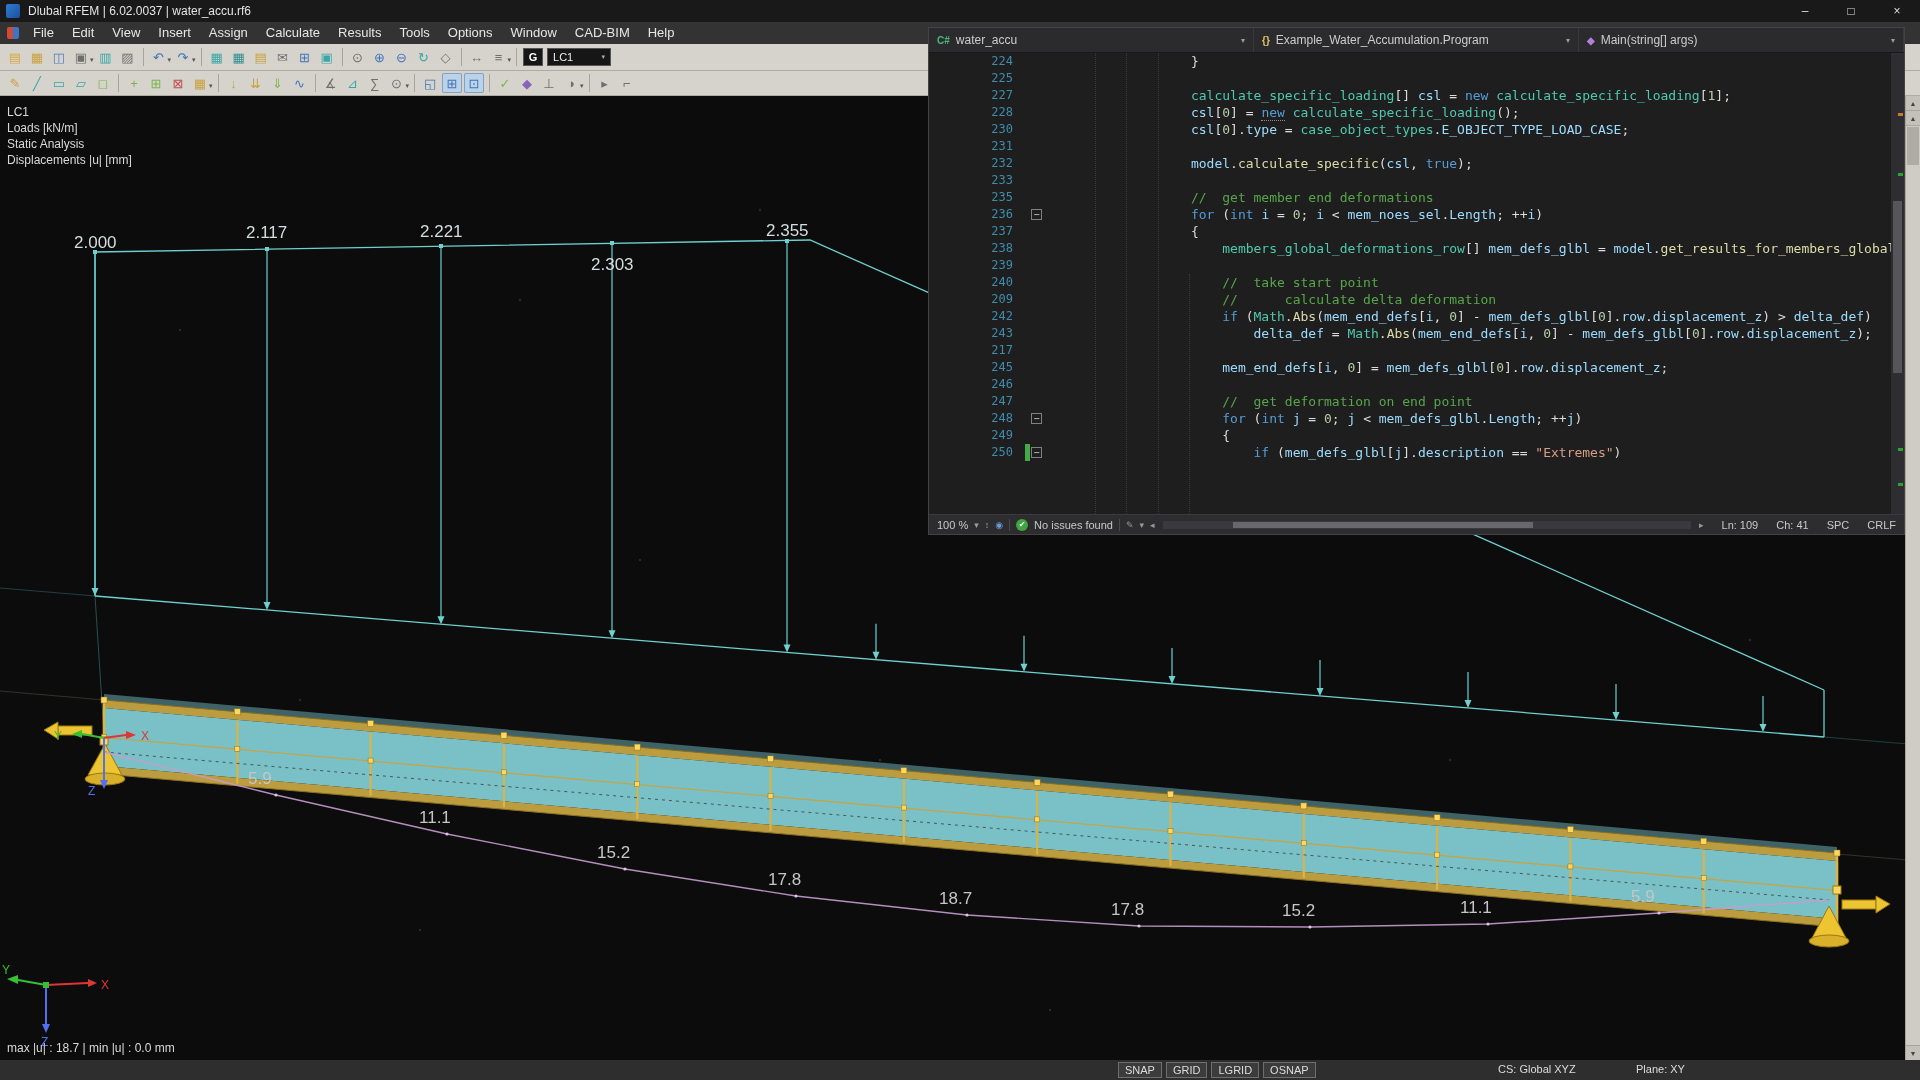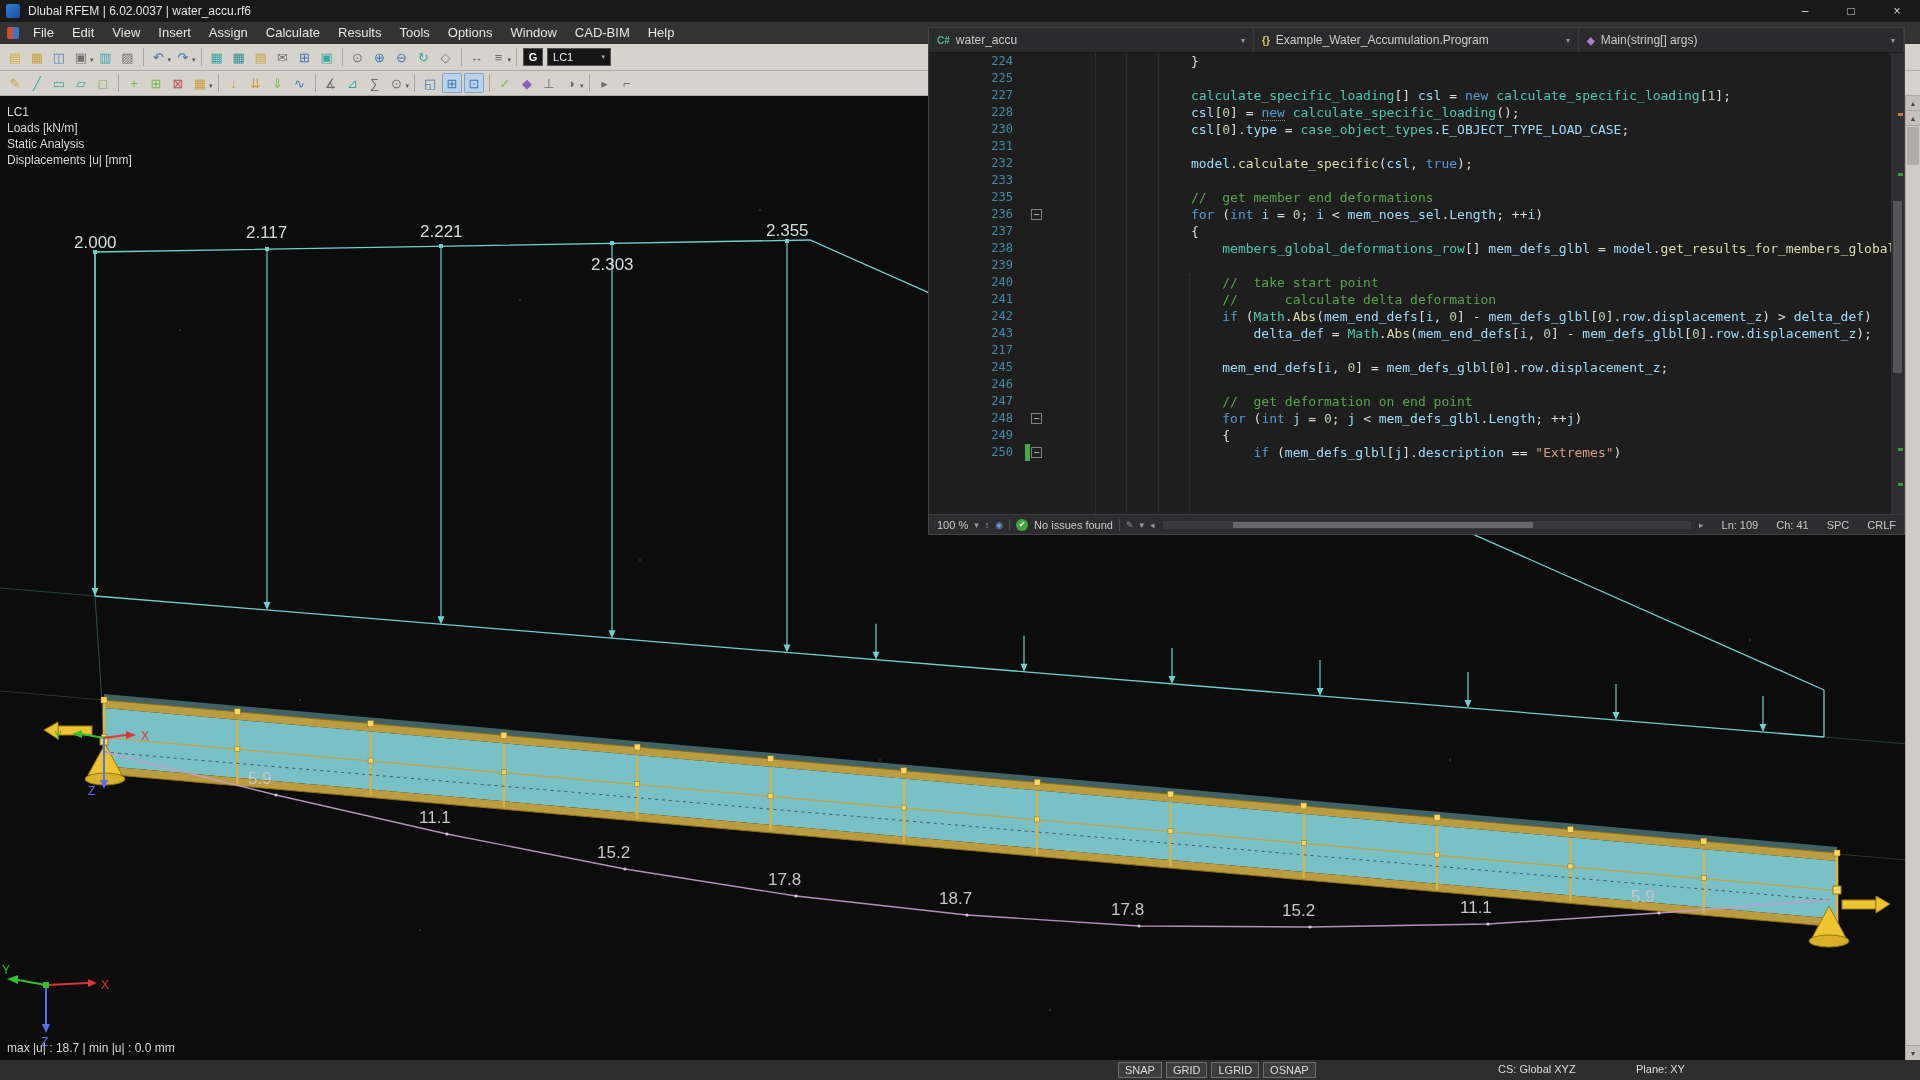--- a/index.html
+++ b/index.html
@@ -417,21 +417,21 @@
         <div class="ed-row"><span class="ed-num">230</span><span class="ed-mark"></span><span class="ed-code"><span class="s-p">            </span><span class="s-v">csl</span><span class="s-p">[</span><span class="s-n">0</span><span class="s-p">].</span><span class="s-v">type</span><span class="s-p"> = </span><span class="s-t">case_object_types</span><span class="s-p">.</span><span class="s-v">E_OBJECT_TYPE_LOAD_CASE</span><span class="s-p">;</span></span></div>
         <div class="ed-row"><span class="ed-num">231</span><span class="ed-mark"></span><span class="ed-code"></span></div>
         <div class="ed-row"><span class="ed-num">232</span><span class="ed-mark"></span><span class="ed-code"><span class="s-p">            </span><span class="s-v">model</span><span class="s-p">.</span><span class="s-m">calculate_specific</span><span class="s-p">(</span><span class="s-v">csl</span><span class="s-p">, </span><span class="s-k">true</span><span class="s-p">);</span></span></div>
         <div class="ed-row"><span class="ed-num">233</span><span class="ed-mark"></span><span class="ed-code"></span></div>
         <div class="ed-row"><span class="ed-num">235</span><span class="ed-mark"></span><span class="ed-code"><span class="s-p">            </span><span class="s-c">//  get member end deformations</span></span></div>
         <div class="ed-row"><span class="ed-num">236</span><span class="ed-mark"><span class="ed-fold">−</span></span><span class="ed-code"><span class="s-p">            </span><span class="s-k">for</span><span class="s-p"> (</span><span class="s-k">int</span><span class="s-p"> </span><span class="s-v">i</span><span class="s-p"> = </span><span class="s-n">0</span><span class="s-p">; </span><span class="s-v">i</span><span class="s-p"> &lt; </span><span class="s-v">mem_noes_sel</span><span class="s-p">.</span><span class="s-v">Length</span><span class="s-p">; ++</span><span class="s-v">i</span><span class="s-p">)</span></span></div>
         <div class="ed-row"><span class="ed-num">237</span><span class="ed-mark"></span><span class="ed-code"><span class="s-p">            {</span></span></div>
         <div class="ed-row"><span class="ed-num">238</span><span class="ed-mark"></span><span class="ed-code"><span class="s-p">                </span><span class="s-t">members_global_deformations_row</span><span class="s-p">[] </span><span class="s-v">mem_defs_glbl</span><span class="s-p"> = </span><span class="s-v">model</span><span class="s-p">.</span><span class="s-m">get_results_for_members_global_de</span></span></div>
         <div class="ed-row"><span class="ed-num">239</span><span class="ed-mark"></span><span class="ed-code"></span></div>
         <div class="ed-row"><span class="ed-num">240</span><span class="ed-mark"></span><span class="ed-code"><span class="s-p">                </span><span class="s-c">//  take start point</span></span></div>
-        <div class="ed-row"><span class="ed-num">241</span><span class="ed-mark"></span><span class="ed-code"><span class="s-p">                </span><span class="s-c">//      calculate delta deformation</span></span></div>
+        <div class="ed-row"><span class="ed-num">209</span><span class="ed-mark"></span><span class="ed-code"><span class="s-p">                </span><span class="s-c">//      calculate delta deformation</span></span></div>
         <div class="ed-row"><span class="ed-num">242</span><span class="ed-mark"></span><span class="ed-code"><span class="s-p">                </span><span class="s-k">if</span><span class="s-p"> (</span><span class="s-t">Math</span><span class="s-p">.</span><span class="s-m">Abs</span><span class="s-p">(</span><span class="s-v">mem_end_defs</span><span class="s-p">[</span><span class="s-v">i</span><span class="s-p">, </span><span class="s-n">0</span><span class="s-p">] - </span><span class="s-v">mem_defs_glbl</span><span class="s-p">[</span><span class="s-n">0</span><span class="s-p">].</span><span class="s-v">row</span><span class="s-p">.</span><span class="s-v">displacement_z</span><span class="s-p">) &gt; </span><span class="s-v">delta_def</span><span class="s-p">)</span></span></div>
         <div class="ed-row"><span class="ed-num">243</span><span class="ed-mark"></span><span class="ed-code"><span class="s-p">                    </span><span class="s-v">delta_def</span><span class="s-p"> = </span><span class="s-t">Math</span><span class="s-p">.</span><span class="s-m">Abs</span><span class="s-p">(</span><span class="s-v">mem_end_defs</span><span class="s-p">[</span><span class="s-v">i</span><span class="s-p">, </span><span class="s-n">0</span><span class="s-p">] - </span><span class="s-v">mem_defs_glbl</span><span class="s-p">[</span><span class="s-n">0</span><span class="s-p">].</span><span class="s-v">row</span><span class="s-p">.</span><span class="s-v">displacement_z</span><span class="s-p">);</span></span></div>
         <div class="ed-row"><span class="ed-num">217</span><span class="ed-mark"></span><span class="ed-code"></span></div>
         <div class="ed-row"><span class="ed-num">245</span><span class="ed-mark"></span><span class="ed-code"><span class="s-p">                </span><span class="s-v">mem_end_defs</span><span class="s-p">[</span><span class="s-v">i</span><span class="s-p">, </span><span class="s-n">0</span><span class="s-p">] = </span><span class="s-v">mem_defs_glbl</span><span class="s-p">[</span><span class="s-n">0</span><span class="s-p">].</span><span class="s-v">row</span><span class="s-p">.</span><span class="s-v">displacement_z</span><span class="s-p">;</span></span></div>
         <div class="ed-row"><span class="ed-num">246</span><span class="ed-mark"></span><span class="ed-code"></span></div>
         <div class="ed-row"><span class="ed-num">247</span><span class="ed-mark"></span><span class="ed-code"><span class="s-p">                </span><span class="s-c">//  get deformation on end point</span></span></div>
         <div class="ed-row"><span class="ed-num">248</span><span class="ed-mark"><span class="ed-fold">−</span></span><span class="ed-code"><span class="s-p">                </span><span class="s-k">for</span><span class="s-p"> (</span><span class="s-k">int</span><span class="s-p"> </span><span class="s-v">j</span><span class="s-p"> = </span><span class="s-n">0</span><span class="s-p">; </span><span class="s-v">j</span><span class="s-p"> &lt; </span><span class="s-v">mem_defs_glbl</span><span class="s-p">.</span><span class="s-v">Length</span><span class="s-p">; ++</span><span class="s-v">j</span><span class="s-p">)</span></span></div>
         <div class="ed-row"><span class="ed-num">249</span><span class="ed-mark"></span><span class="ed-code"><span class="s-p">                {</span></span></div>
         <div class="ed-row"><span class="ed-num">250</span><span class="ed-mark"><span class="ed-green"></span><span class="ed-fold">−</span></span><span class="ed-code"><span class="s-p">                    </span><span class="s-k">if</span><span class="s-p"> (</span><span class="s-v">mem_defs_glbl</span><span class="s-p">[</span><span class="s-v">j</span><span class="s-p">].</span><span class="s-v">description</span><span class="s-p"> == </span><span class="s-s">"Extremes"</span><span class="s-p">)</span></span></div>
       </div>

